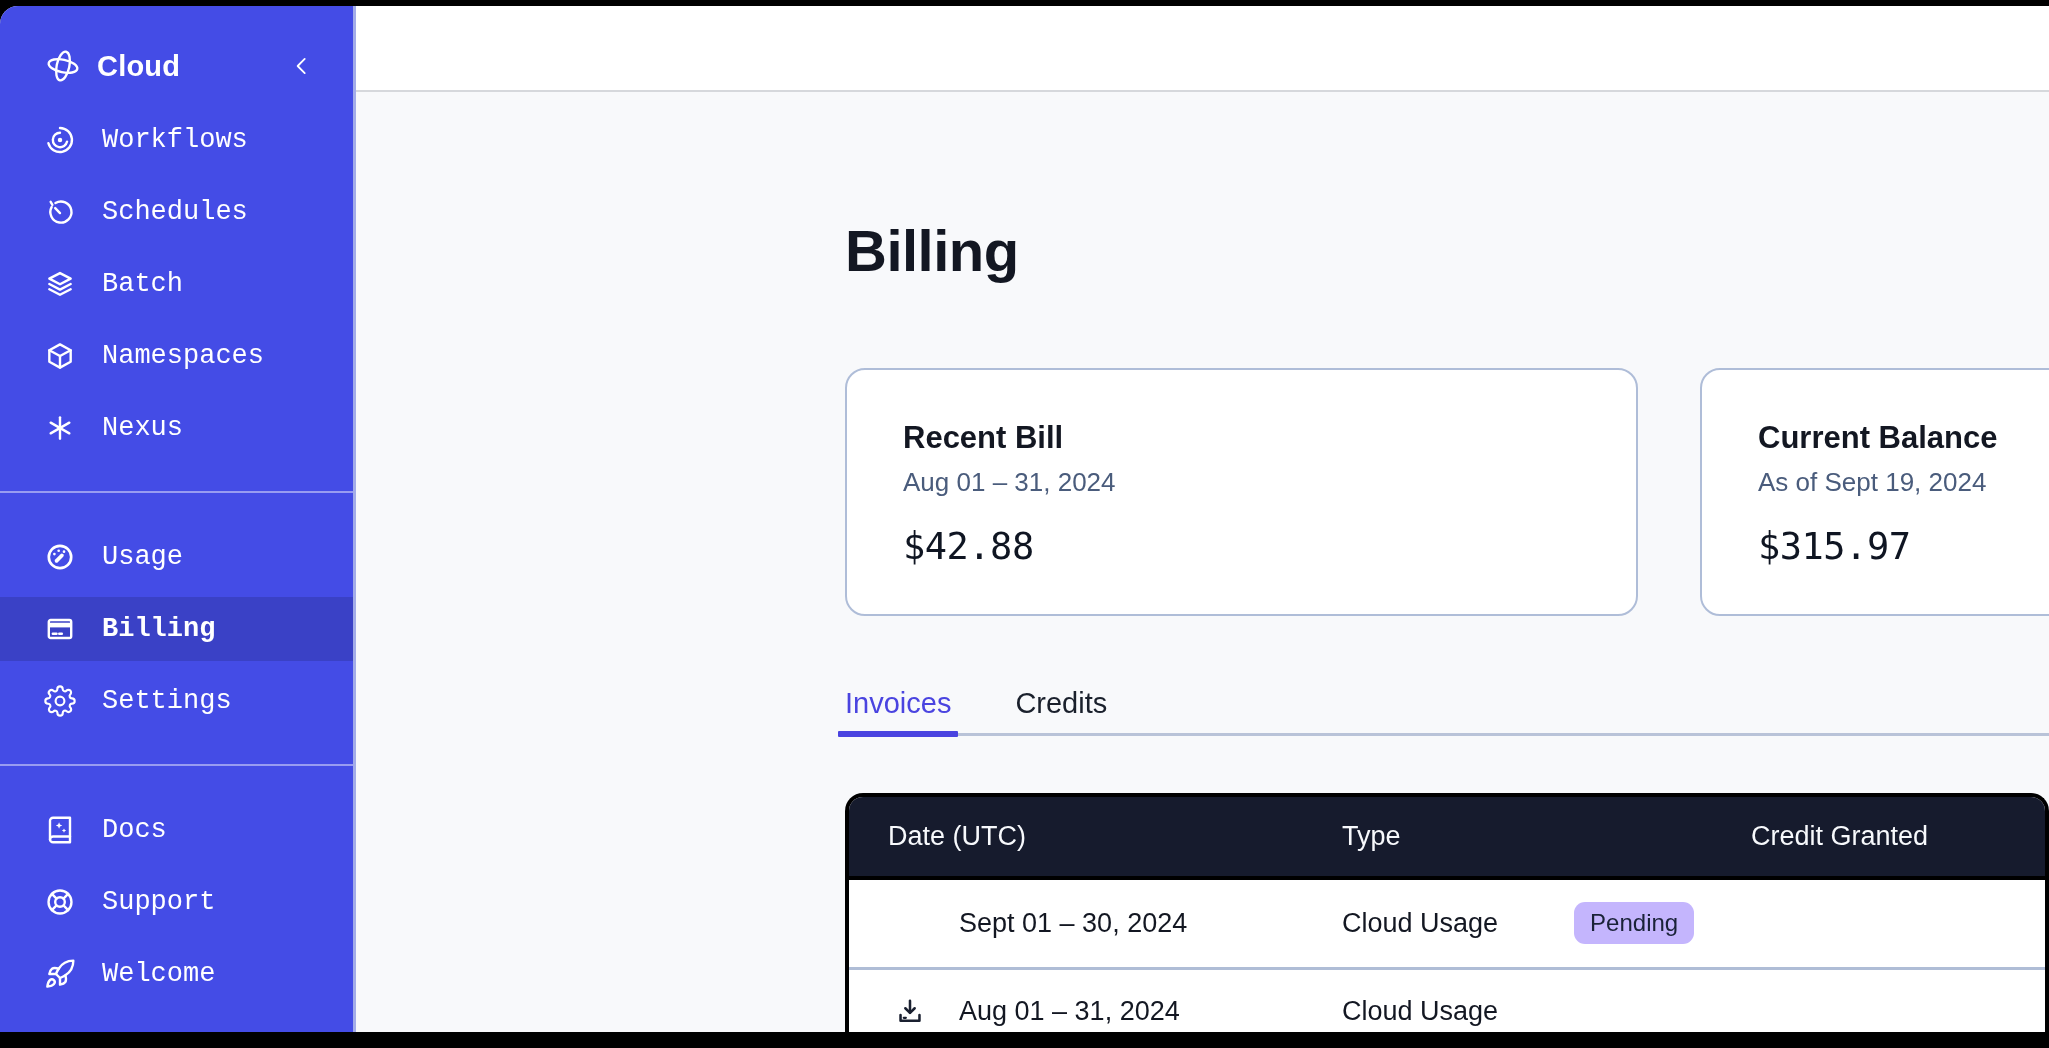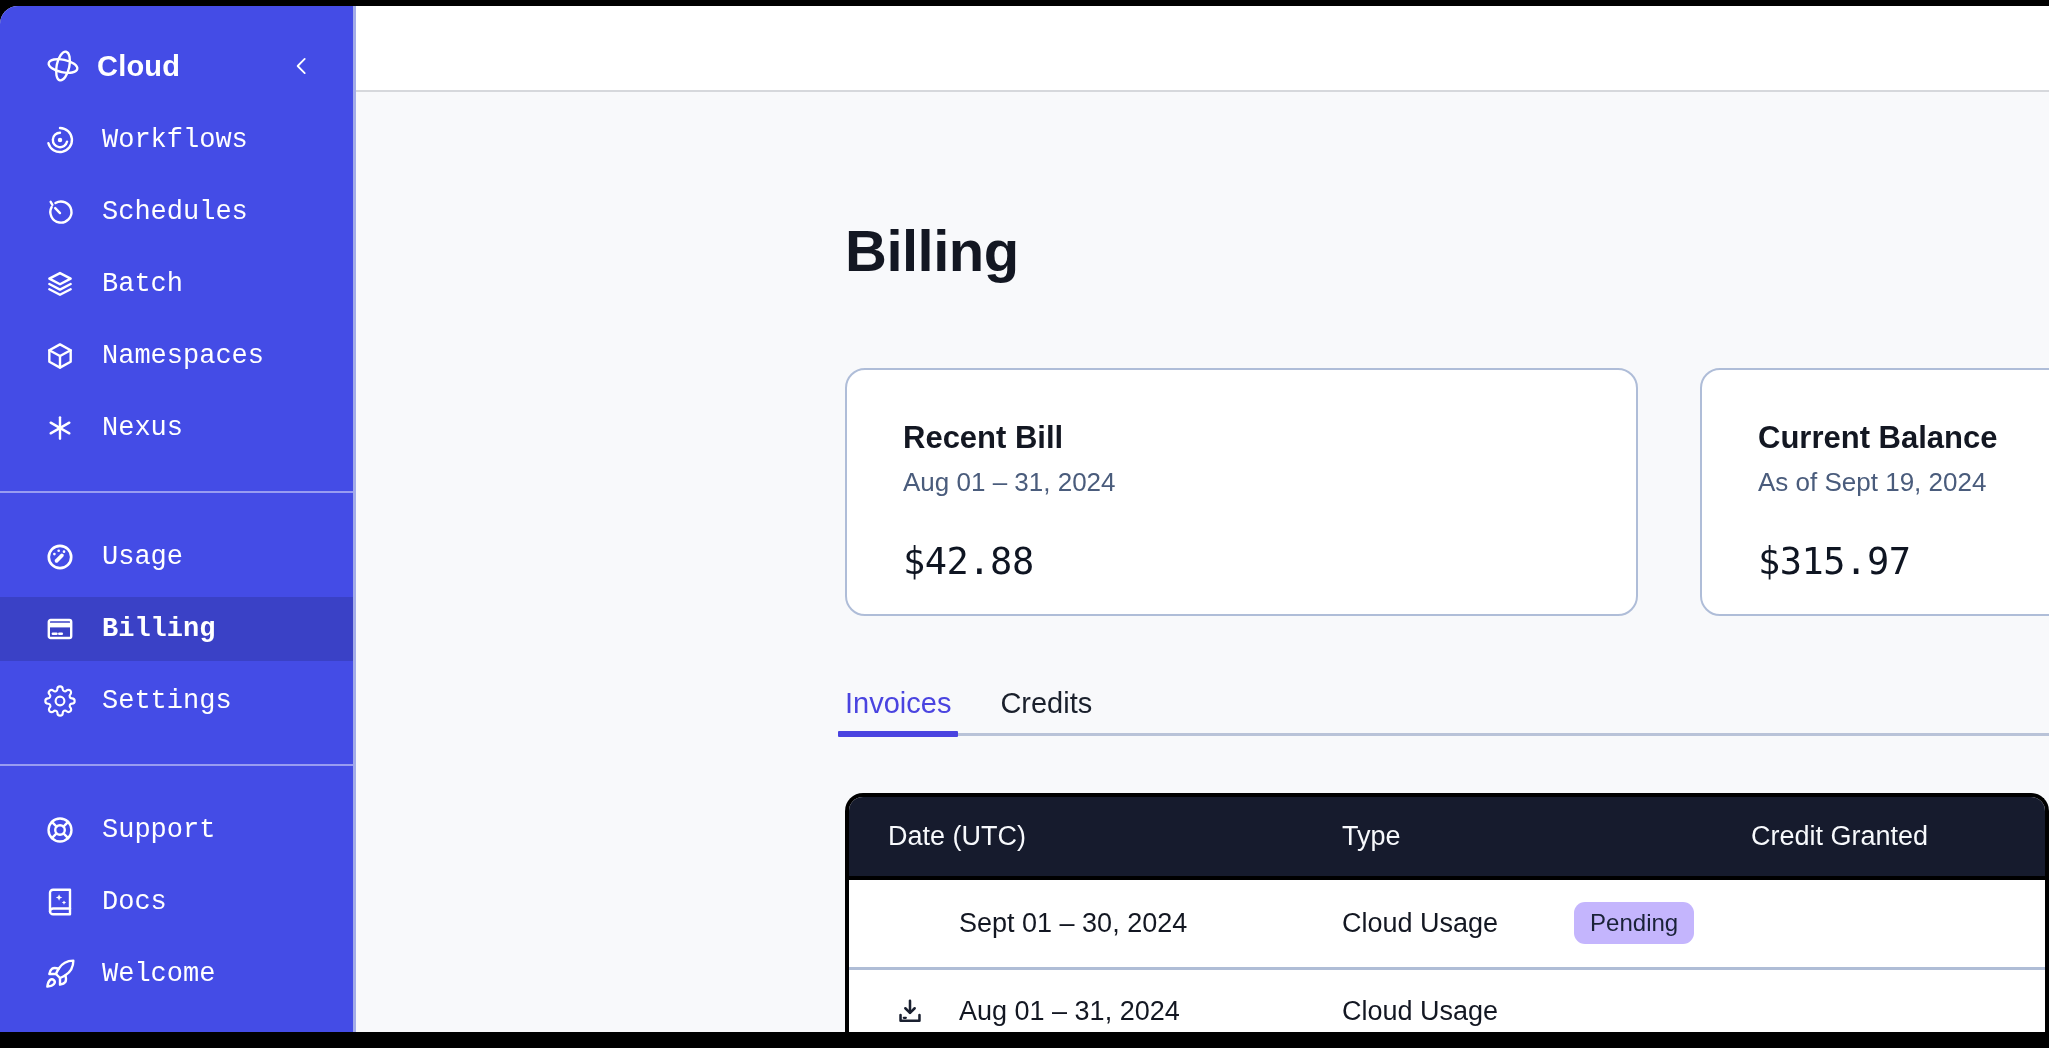--- a/index.html
+++ b/index.html
@@ -69,25 +69,25 @@
     flex:0 0 793px; width:793px; height:248px;
     background:#fff;
     border:2px solid #AFBDD8;
     border-radius:20px;
     padding:50px 56px 0;
   }
   .card-title { font-size:31px; font-weight:600; color:#131722; }
   .card-subtitle { font-size:26px; color:#4A5C7C; margin-top:11px; }
   .card-amount {
     font-family:"DejaVu Sans Mono", monospace;
-    font-size:37px; color:#0F1522; margin-top:42px; letter-spacing:-.5px;
+    font-size:37px; color:#0F1522; margin-top:27px; letter-spacing:-.5px;
   }
   
   .tabs {
-    display:flex; gap:49px;
+    display:flex; gap:64px;
     margin-top:71px;
     border-bottom:3px solid #B9C3D8;
   }
   .tab {
     font-size:29px; font-weight:500; color:#1A202C;
     padding-bottom:13px; position:relative; cursor:pointer;
   }
   .tab.active { color:#4A44E0; }
   .tab.active::after {
     content:""; position:absolute; left:-7px; right:-7px; bottom:-4px;
@@ -244,41 +244,41 @@
           </span>
           <span class="nlabel">Settings</span>
         </div>
       </div>
 
       <hr class="nav-divider">
 
       <div class="nav-group">
         <div class="nav-item">
           <span class="nicon">
+            <svg viewBox="0 0 24 24" fill="none" stroke="#fff" stroke-width="1.8" stroke-linecap="round" stroke-linejoin="round">
+              <path d="M4.5 19.2A2.3 2.3 0 0 1 6.8 16.9H19.5"></path>
+              <path d="M6.8 2.8H19.5v18.4H6.8a2.3 2.3 0 0 1-2.3-2.3V5.1a2.3 2.3 0 0 1 2.3-2.3z"></path>
+              <path d="M11.3 6.2l.7 1.7 1.7.7-1.7.7-.7 1.7-.7-1.7-1.7-.7 1.7-.7z" fill="#fff" stroke="none"></path>
+              <path d="M15 10.8l.5 1.1 1.1.5-1.1.5-.5 1.1-.5-1.1-1.1-.5 1.1-.5z" fill="#fff" stroke="none"></path>
+            </svg>
+          </span>
+          <span class="nlabel">Docs</span>
+        </div>
+        <div class="nav-item">
+          <span class="nicon">
             <svg viewBox="0 0 24 24" fill="none" stroke="#fff" stroke-width="1.8" stroke-linecap="round">
               <circle cx="12" cy="12" r="8.6"></circle>
                 <circle cx="12" cy="12" r="3.6"></circle>
               <path d="M5.9 5.9l3.5 3.5"></path>
                 <path d="M14.6 14.6l3.5 3.5"></path>
               <path d="M14.6 9.4l3.5-3.5"></path>
                 <path d="M5.9 18.1l3.5-3.5"></path>
             </svg>
           </span>
           <span class="nlabel">Support</span>
-        </div>
-        <div class="nav-item">
-          <span class="nicon">
-            <svg viewBox="0 0 24 24" fill="none" stroke="#fff" stroke-width="1.8" stroke-linecap="round" stroke-linejoin="round">
-              <path d="M4.5 19.2A2.3 2.3 0 0 1 6.8 16.9H19.5"></path>
-              <path d="M6.8 2.8H19.5v18.4H6.8a2.3 2.3 0 0 1-2.3-2.3V5.1a2.3 2.3 0 0 1 2.3-2.3z"></path>
-              <path d="M11.3 6.2l.7 1.7 1.7.7-1.7.7-.7 1.7-.7-1.7-1.7-.7 1.7-.7z" fill="#fff" stroke="none"></path>
-              <path d="M15 10.8l.5 1.1 1.1.5-1.1.5-.5 1.1-.5-1.1-1.1-.5 1.1-.5z" fill="#fff" stroke="none"></path>
-            </svg>
-          </span>
-          <span class="nlabel">Docs</span>
         </div>
         <div class="nav-item">
           <span class="nicon">
             <svg viewBox="0 0 24 24" fill="none" stroke="#fff" stroke-width="1.8" stroke-linecap="round" stroke-linejoin="round">
               <path d="M4.5 16.5c-1.5 1.26-2 5-2 5s3.74-.5 5-2c.71-.84.7-2.13-.09-2.91a2.18 2.18 0 0 0-2.91-.09z"></path>
               <path d="m12 15-3-3a22 22 0 0 1 2-3.95A12.88 12.88 0 0 1 22 2c0 2.72-.78 7.5-6 11a22.35 22.35 0 0 1-4 2z"></path>
               <path d="M9 12H4s.55-3.03 2-4c1.62-1.08 5 0 5 0"></path>
               <path d="M12 15v5s3.03-.55 4-2c1.08-1.62 0-5 0-5"></path>
             </svg>
           </span>

